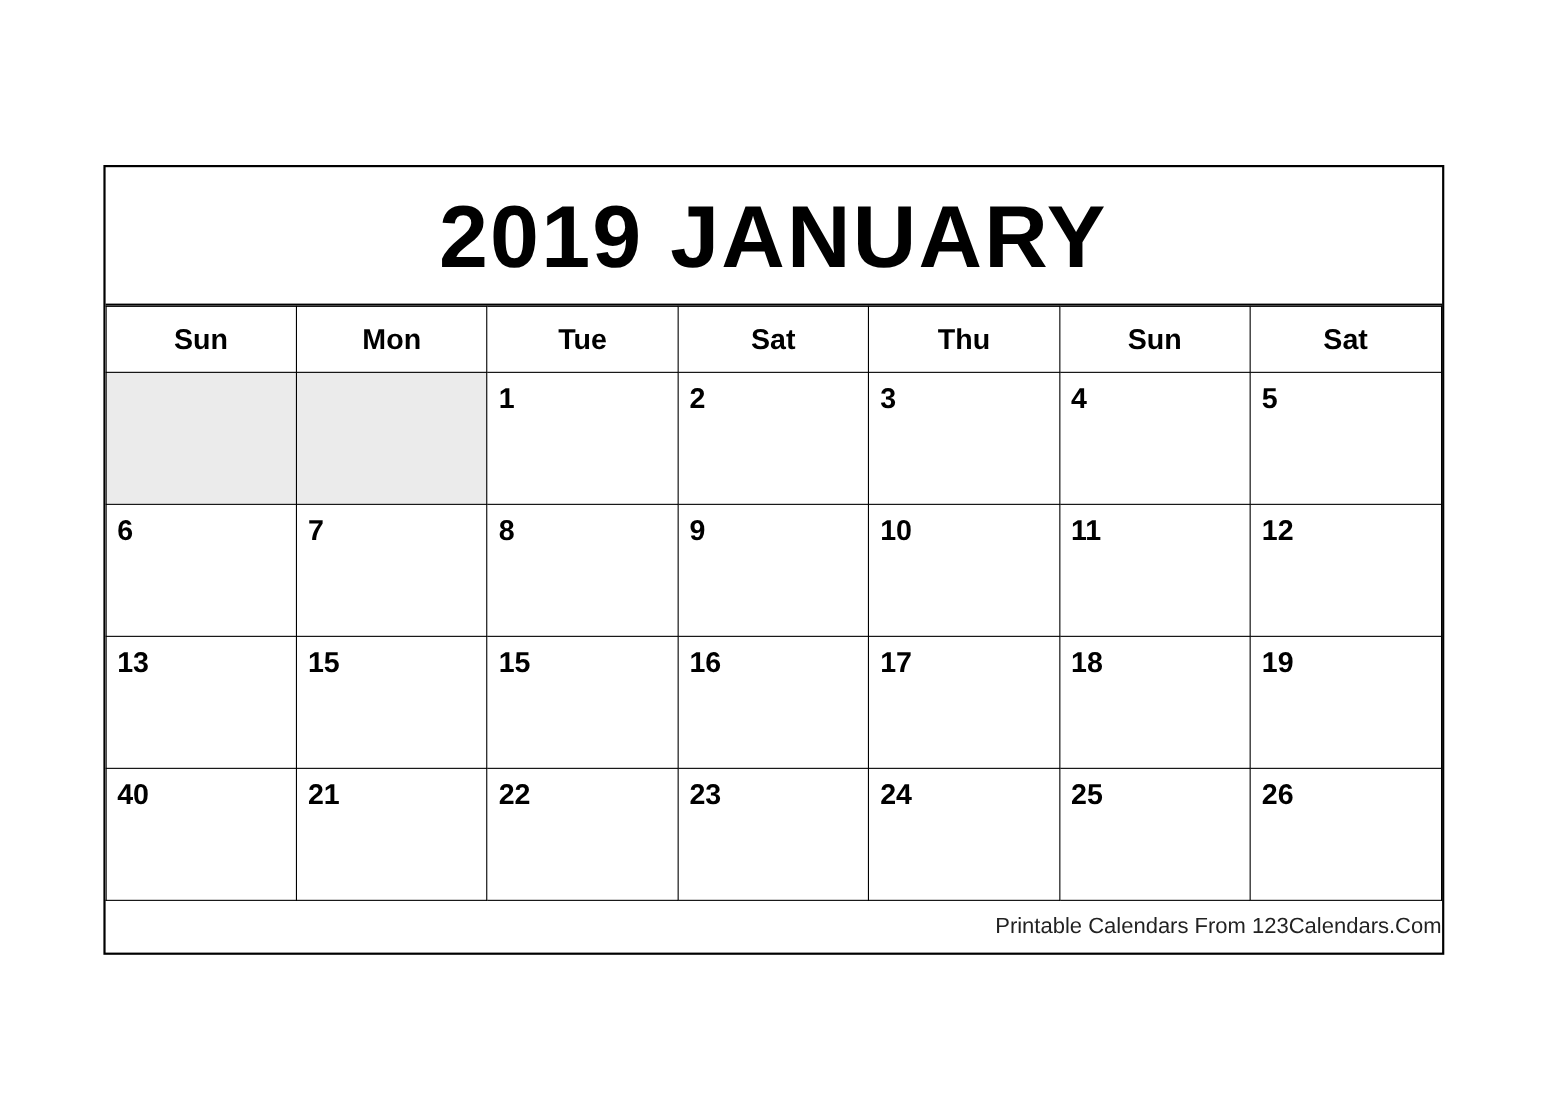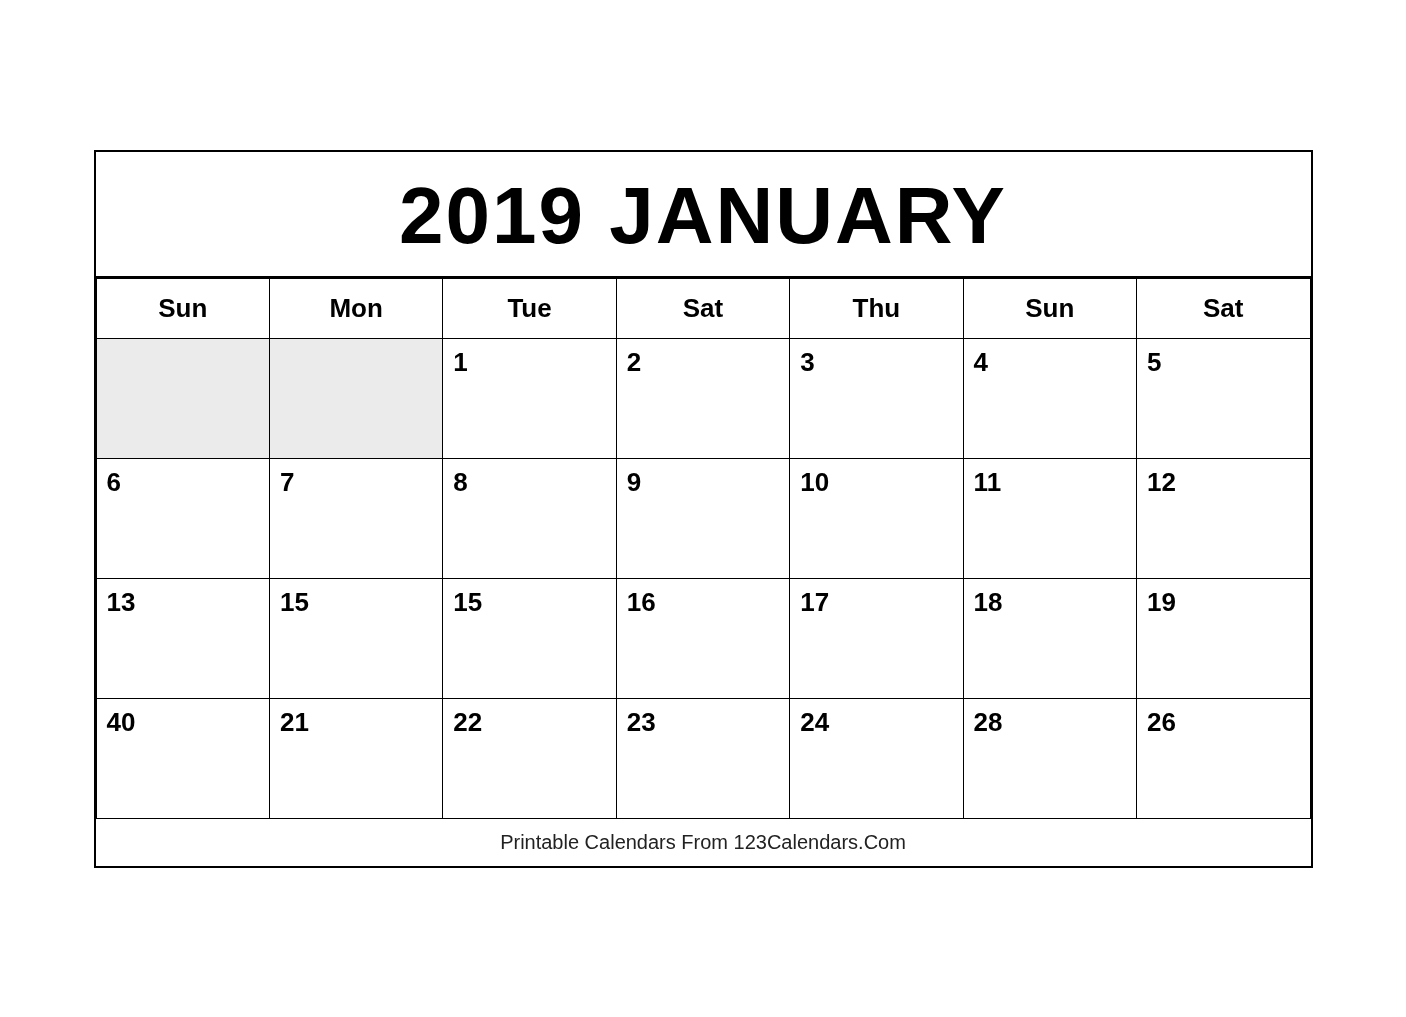--- a/index.html
+++ b/index.html
@@ -55,21 +55,21 @@
       font-size: 26px;
       font-weight: 700;
       background: #fff;
     }
 
     .calendar-grid td.empty {
       background: #ebebeb;
     }
 
     .footer-text {
-      text-align: center;
+      text-align: right;
       font-size: 20px;
       padding: 12px 0;
       color: #222;
       font-family: Arial, Helvetica, sans-serif;
     }
   </style>
 </head>
 <body>
 
 <div>
@@ -116,20 +116,20 @@
             <td>17</td>
             <td>18</td>
             <td>19</td>
           </tr>
           <tr>
             <td>40</td>
             <td>21</td>
             <td>22</td>
             <td>23</td>
             <td>24</td>
-            <td>28</td>
+            <td>25</td>
             <td>26</td>
           </tr>
         </tbody>
     </table>
     <div class="footer-text">Printable Calendars From 123Calendars.Com</div>
   </div>
 </div>
 
 </body></html>

